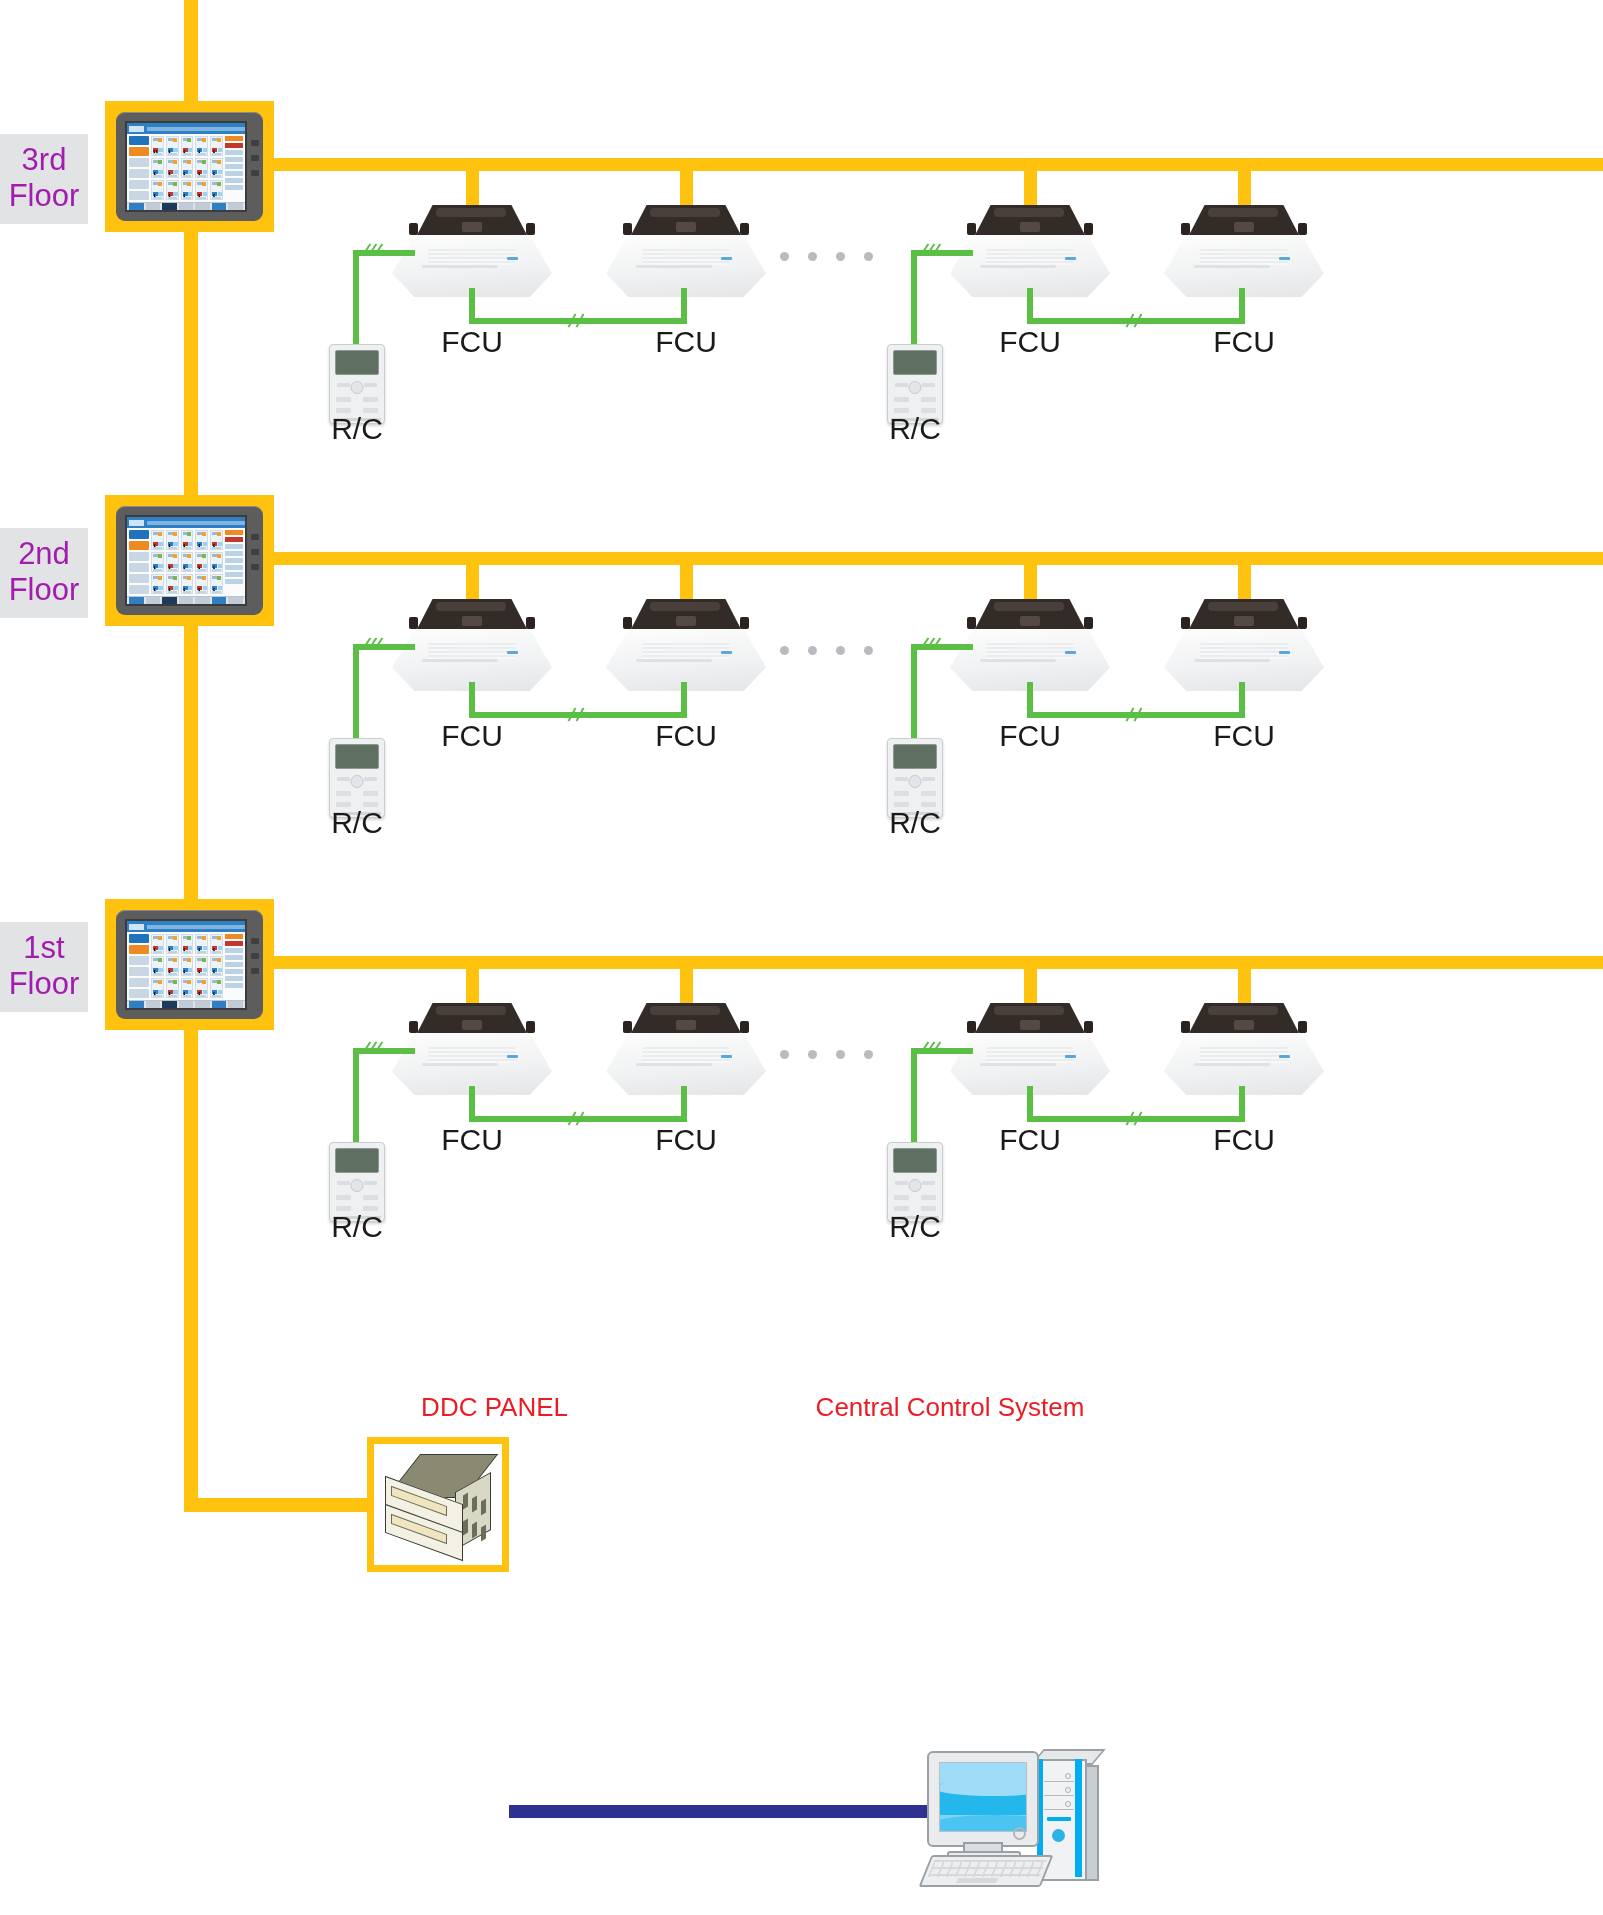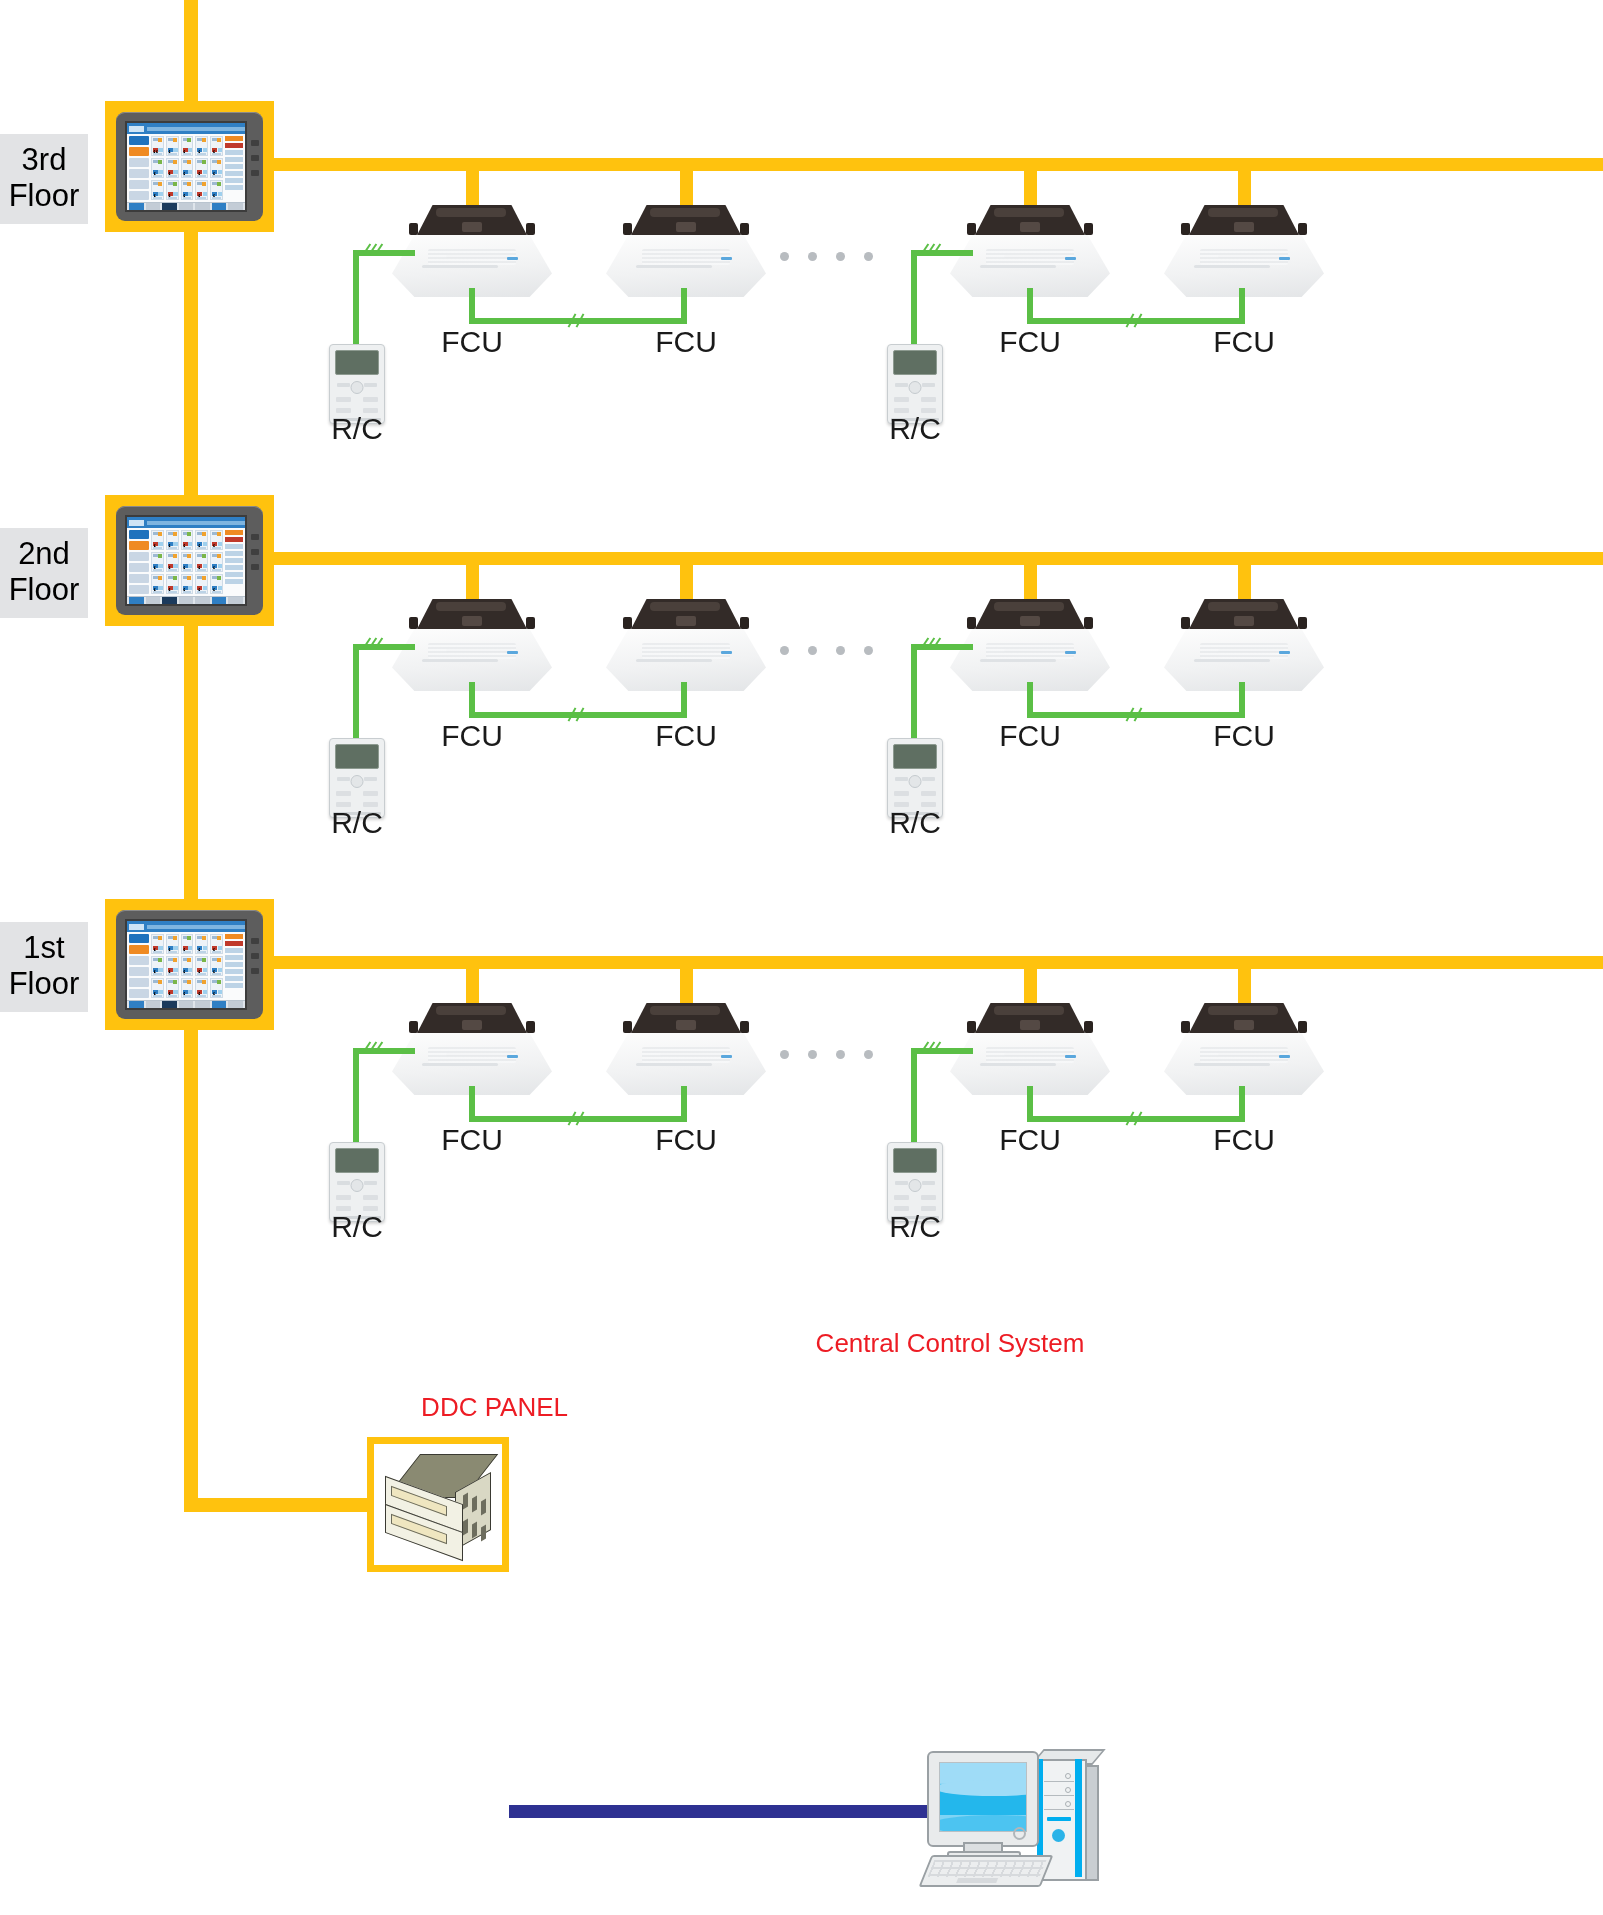--- a/index.html
+++ b/index.html
@@ -5,21 +5,21 @@
   html,body{margin:0;padding:0;background:#fff;}
   body{width:1603px;height:1915px;position:relative;overflow:hidden;
        font-family:"Liberation Sans",sans-serif;}
 
   
   .ybus{position:absolute;background:#FFC20E;}
   .gwire{position:absolute;background:#5BBF46;}
   .navy{position:absolute;background:#2E3192;}
 
   
-  .floor-label{position:absolute;background:#E2E3E5;color:#000000;
+  .floor-label{position:absolute;background:#E2E3E5;color:#a21caf;
     font-size:31px;line-height:36px;text-align:center;padding:8px 0 10px 0;
     width:88px;}
 
   
   .tp-frame{position:absolute;background:#FFC20E;padding:11px;
      box-sizing:border-box;}
   .tp-bezel{width:100%;height:100%;background:#5d5d5d;border-radius:9px;
      box-sizing:border-box;padding:9px 16px 9px 9px;position:relative;
      box-shadow:inset 0 1px 0 #8a8a8a;}
   .tp-screen{width:100%;height:100%;background:#f3f4f6;
@@ -981,21 +981,21 @@
   <div class="ddc-vent" style="left:82px;top:44px;width:5px;height:14px;transform:skewY(-29deg);"></div>
   <div class="ddc-vent" style="left:91px;top:47px;width:5px;height:14px;transform:skewY(-29deg);"></div>
   <div class="ddc-vent" style="left:100px;top:50px;width:5px;height:14px;transform:skewY(-29deg);"></div>
   <div class="ddc-vent" style="left:82px;top:70px;width:5px;height:14px;transform:skewY(-29deg);"></div>
   <div class="ddc-vent" style="left:91px;top:73px;width:5px;height:14px;transform:skewY(-29deg);"></div>
   <div class="ddc-vent" style="left:100px;top:76px;width:5px;height:14px;transform:skewY(-29deg);"></div>
 </div>
 
 <div class="navy" style="left:509px;top:1805px;width:420px;height:13px;"></div>
 
-<div class="red-cap" style="left:700px;top:1328px;width:500px;">Central Control System</div>
+<div class="red-cap" style="left:700px;top:1392px;width:500px;">Central Control System</div>
 
 <div class="pc" style="left:925px;top:1745px;">
   <div class="twr-top"></div>
   <div class="twr-side"></div>
   <div class="twr"></div>
   <div class="twr-strip"></div>
   <div class="twr-strip2"></div>
   <div class="twr-bay" style="top:24px;">
       <i></i>
     </div>

